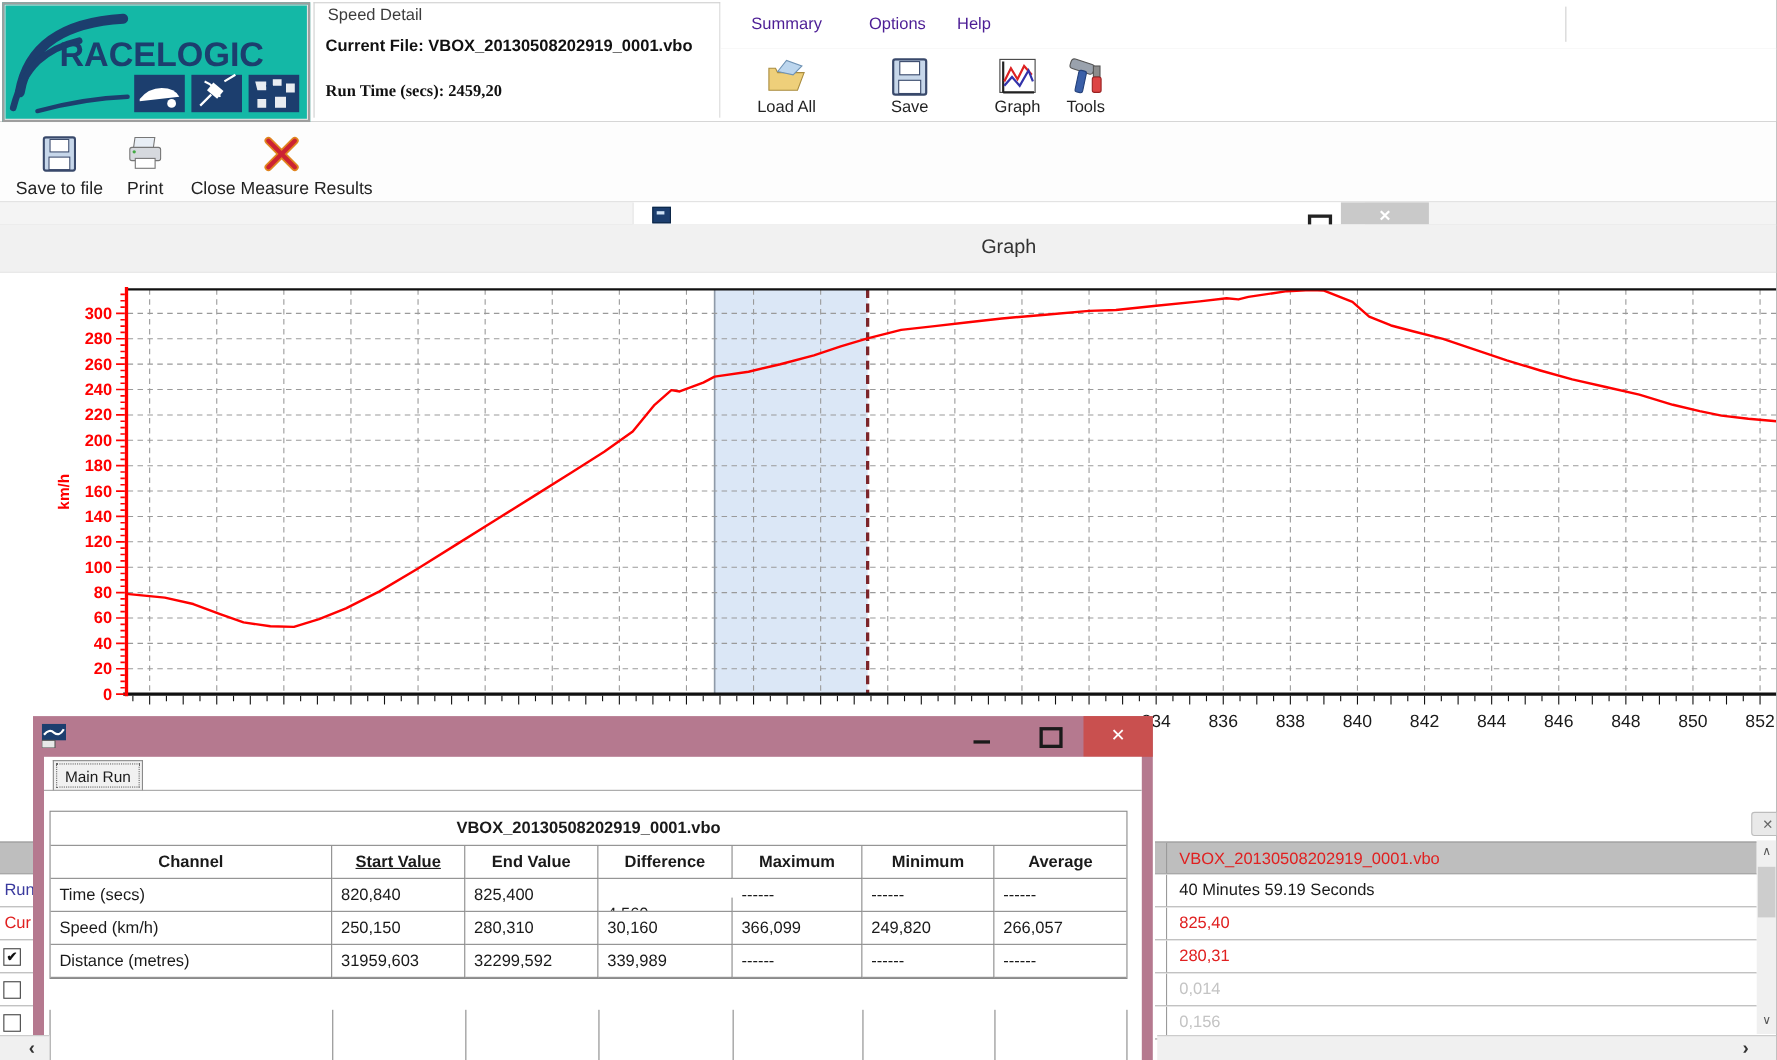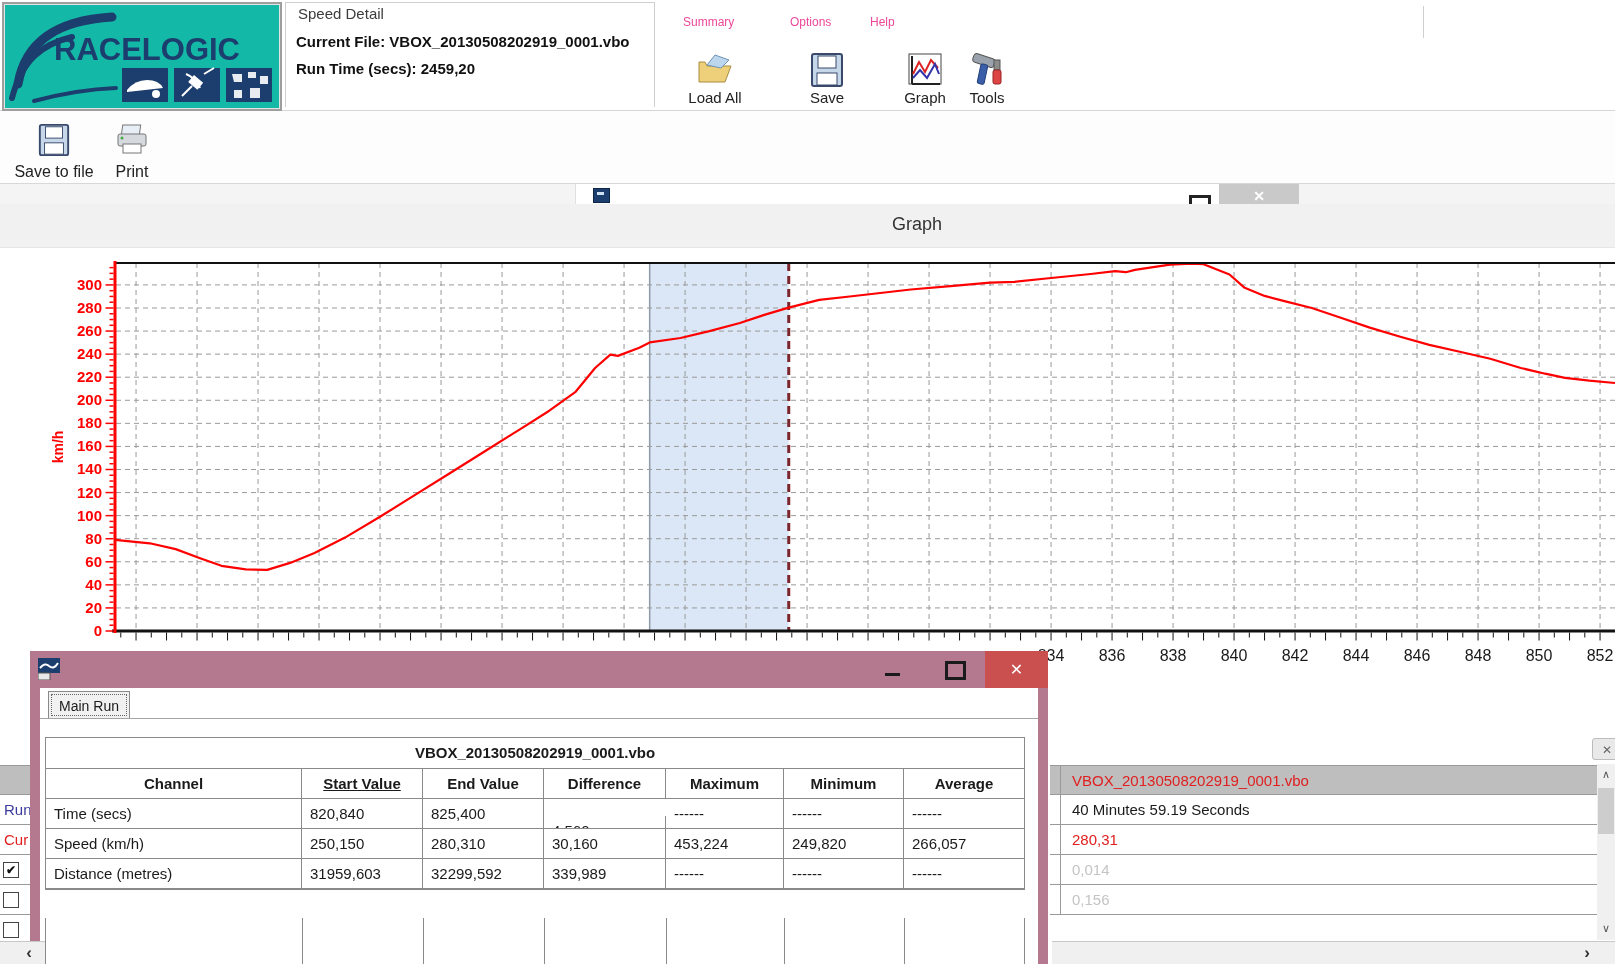--- a/index.html
+++ b/index.html
@@ -8,21 +8,21 @@
 
   
   #top-header{position:absolute;left:0;top:0;width:1615px;height:110px;background:#fff;border-bottom:1px solid #d6d6d6;}
   #logo-box{position:absolute;left:2px;top:2px;width:276px;height:105px;background:#14b8a6;
             border:2px solid #9e9e9e;box-shadow:inset 0 0 0 1px #e3e3e3;}
   #brand-text{position:absolute;left:50px;top:28px;font-size:31px;font-weight:bold;letter-spacing:0px;color:#1c3e6e;}
   #source-detail{position:absolute;left:285px;top:2px;width:368px;height:104px;border:1px solid #cfcfcf;border-bottom:none;overflow:hidden;}
   #source-detail .legend{position:absolute;left:8px;top:2px;background:#fff;padding:0 4px;font-size:15px;color:#3c3c3c;}
   .sd-line{position:absolute;left:10px;font-size:15px;font-weight:bold;color:#111;white-space:nowrap;}
   #menu-bar{position:absolute;left:655px;top:0;height:44px;right:0;background:#fff;border-bottom:1px solid #e3e3e3;}
-  .menu-item{position:absolute;top:0;height:44px;line-height:44px;font-size:12px;color:#ec4899;padding:0 10px;cursor:default;}
+  .menu-item{position:absolute;top:0;height:44px;line-height:44px;font-size:15px;color:#4c1d95;padding:0 10px;cursor:default;}
   #menu-sep{position:absolute;left:768px;top:6px;width:1px;height:32px;background:#cfcfcf;}
   #toolbar{position:absolute;left:655px;top:44px;height:66px;right:0;background:#fff;}
   .tool-btn{position:absolute;top:2px;width:84px;height:62px;text-align:center;cursor:default;}
   .tool-btn .lbl{position:absolute;bottom:2px;left:0;right:0;font-size:15px;color:#222;}
   .tool-btn svg{position:absolute;left:50%;top:6px;transform:translateX(-50%);}
   .dd-arrow{position:absolute;top:80px;font-size:10px;color:#333;}
 
   
   #toolbar2{position:absolute;left:0;top:111px;width:1615px;height:72px;background:#fdfdfd;border-bottom:1px solid #d8d8d8;}
   .tool2-btn{position:absolute;top:8px;height:62px;text-align:center;cursor:default;}
@@ -121,21 +121,21 @@
       </svg>
       <span id="brand-text">RACELOGIC</span>
     </div>
 
     <div id="source-detail">
       <span class="legend">Speed Detail</span>
       <div class="sd-line" style="top:30px;">
         <span>Current File: </span>
         <span>VBOX_20130508202919_0001.vbo</span>
       </div>
-      <div class="sd-line" style="top:57px;">
+      <div class="sd-line" style="top:72px;font-family:Liberation Serif, serif;">
         <span>Run Time (secs): </span>
         <span>2459,20</span>
       </div>
     </div>
 
     <div id="menu-bar">
       <span class="menu-item" style="left:18px;">Summary</span>
       <span class="menu-item" style="left:125px;">Options</span>
       <span class="menu-item" style="left:205px;">Help</span>
       <span id="menu-sep"></span>
@@ -191,20 +191,27 @@
       <span class="lbl">Save to file</span>
     </div>
     <div class="tool2-btn" style="left:104px;width:56px;">
       <svg width="38" height="34" viewBox="0 0 38 34">
         <rect x="10" y="2" width="18" height="10" fill="#e8eef5" stroke="#777" transform="skewX(-8)"></rect>
         <rect x="5" y="11" width="28" height="12" rx="2" fill="#d6d9de" stroke="#777"></rect>
         <rect x="10" y="21" width="18" height="9" fill="#fff" stroke="#777"></rect>
         <circle cx="9" cy="15" r="1.5" fill="#4a4"></circle>
       </svg>
       <span class="lbl">Print</span>
+    </div>
+    <div class="tool2-btn" style="left:165px;width:182px;">
+      <svg width="36" height="34" viewBox="0 0 36 34">
+        <path d="M6,5 L30,29 M30,5 L6,29" stroke="#e0851f" stroke-width="7" stroke-linecap="round"></path>
+        <path d="M6,5 L30,29 M30,5 L6,29" stroke="#cc2233" stroke-width="4" stroke-linecap="round"></path>
+      </svg>
+      <span class="lbl">Close Measure Results</span>
     </div>
   </div>
 
   <div id="win-strip">
     <div class="frag-bar">
       <span id="frag-icon"></span>
       <span id="frag-max"></span>
       <span id="frag-close-bg">✕</span>
     </div>
   </div>
@@ -476,20 +483,24 @@
       <div class="rp-row rp-head">
         <div class="stub"></div>
         <div class="txt c-red">VBOX_20130508202919_0001.vbo</div>
       </div>
       <div class="rp-row">
         <div class="stub"></div>
         <div class="txt c-dark">40 Minutes 59.19 Seconds</div>
       </div>
       <div class="rp-row">
         <div class="stub"></div>
+        <div class="txt c-red">825,40</div>
+      </div>
+      <div class="rp-row">
+        <div class="stub"></div>
         <div class="txt c-red">280,31</div>
       </div>
       <div class="rp-row">
         <div class="stub"></div>
         <div class="txt c-muted">0,014</div>
       </div>
       <div class="rp-row">
         <div class="stub"></div>
         <div class="txt c-muted">0,156</div>
       </div>
@@ -539,21 +550,21 @@
             <div class="mt-cell" style="width: 122px; margin-top: 17px;">4,560</div>
             <div class="mt-cell" style="width: 118px;">------</div>
             <div class="mt-cell" style="width: 120px;">------</div>
             <div class="mt-cell" style="width: 120px;">------</div>
           </div>
           <div class="mt-row">
             <div class="mt-cell" style="width: 256px;">Speed (km/h)</div>
             <div class="mt-cell" style="width: 121px;">250,150</div>
             <div class="mt-cell" style="width: 121px;">280,310</div>
             <div class="mt-cell" style="width: 122px;">30,160</div>
-            <div class="mt-cell" style="width: 118px;">453,224</div>
+            <div class="mt-cell" style="width: 118px;">366,099</div>
             <div class="mt-cell" style="width: 120px;">249,820</div>
             <div class="mt-cell" style="width: 120px;">266,057</div>
           </div>
           <div class="mt-row">
             <div class="mt-cell" style="width: 256px;">Distance (metres)</div>
             <div class="mt-cell" style="width: 121px;">31959,603</div>
             <div class="mt-cell" style="width: 121px;">32299,592</div>
             <div class="mt-cell" style="width: 122px;">339,989</div>
             <div class="mt-cell" style="width: 118px;">------</div>
             <div class="mt-cell" style="width: 120px;">------</div>

